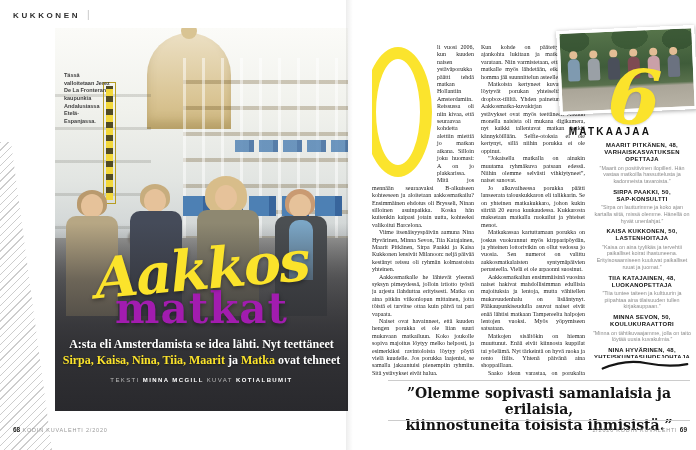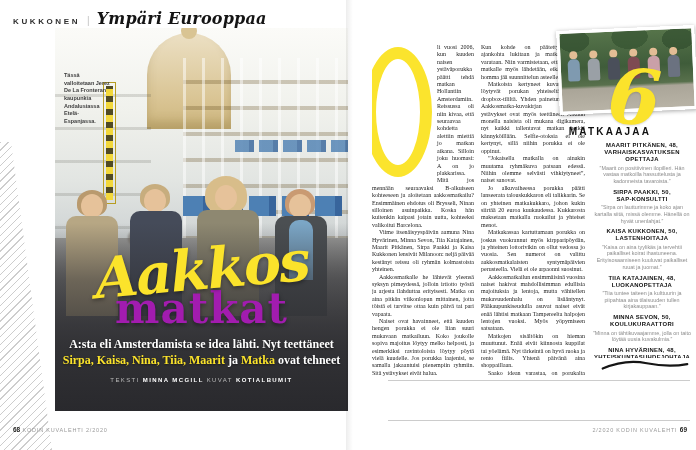--- a/index.html
+++ b/index.html
@@ -118,21 +118,20 @@
     font:bold 14px/1.16 "DejaVu Serif",serif;color:#141414;}
 </style>
 </head>
 <body>
 
 <div class="spread">
 
   <div class="kicker">
     <span class="kicker-label">KUKKONEN</span>
     <span class="kicker-sep">|</span>
-    <span class="kicker-script">Ympäri Eurooppaa</span>
   </div>
 
   <div class="hatch-left"></div>
 
   <div class="photo">
     <div class="sky"></div>
     <div class="dome">
       <div class="dome-cupola"></div>
     </div>
     <div class="bldg-right"></div>
@@ -275,20 +274,24 @@
       <div class="member-role">YHTEISKUNTASUHDEJOHTAJA</div>
 
     </div>
   </div>
 
   <svg class="swoosh" viewBox="0 0 100 18" preserveAspectRatio="none">
     <path d="M3 13 Q 28 2 52 7 Q 76 12 97 8" fill="none" stroke="#151515" stroke-width="2.4" stroke-linecap="round"></path>
   </svg>
 
   <div class="rule rule-top"></div>
+  <div class="pull-quote">
+    <span>”Olemme sopivasti samanlaisia ja erilaisia,</span><br>
+    <span>kiinnostuneita toisista ihmisistä.”</span>
+  </div>
   <div class="rule rule-bottom"></div>
 
   <div class="folio folio-right">
     <span>2/2020</span>
     <span>KODIN KUVALEHTI</span>
     <b>69</b>
   </div>
 
 </div>
 

